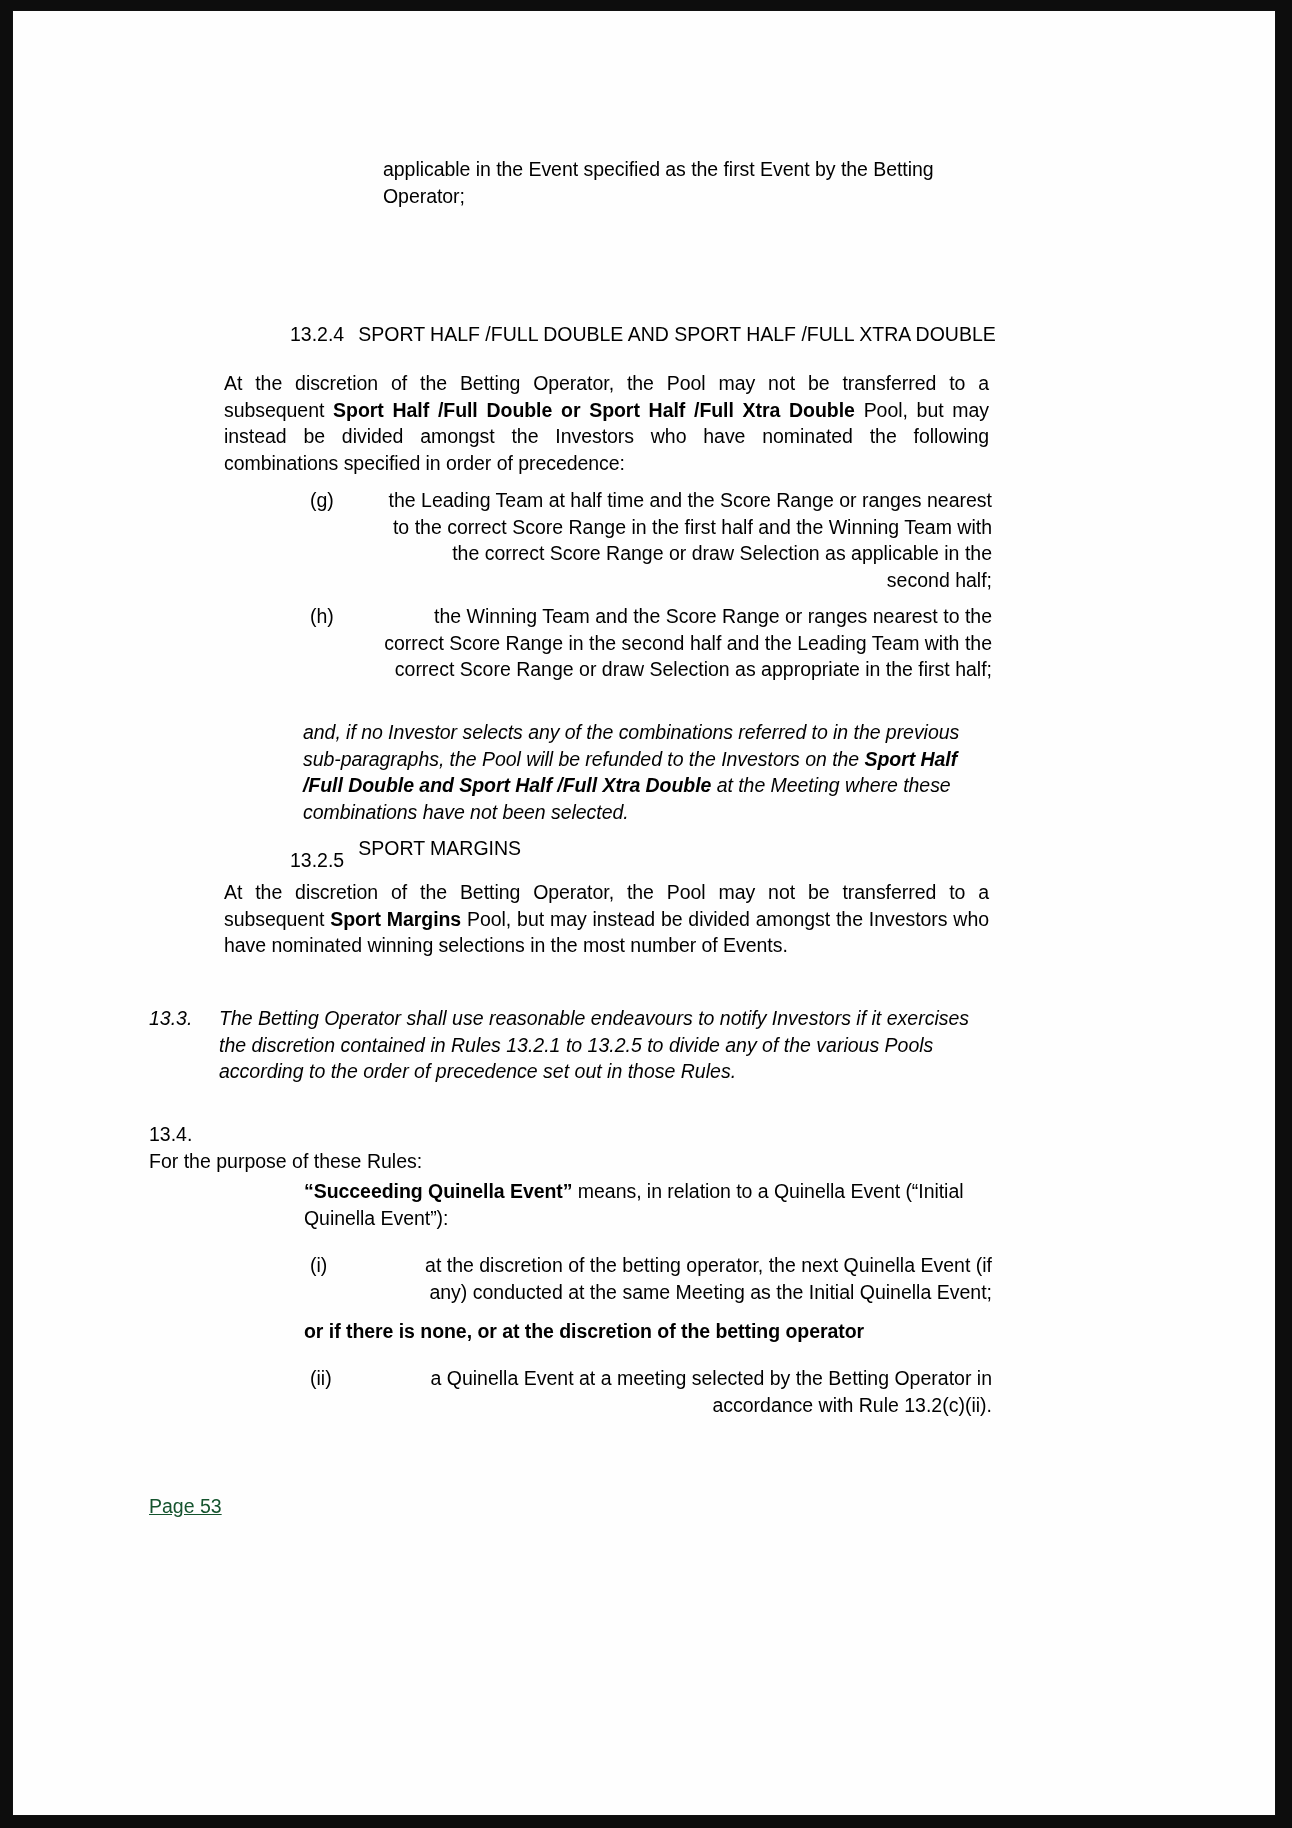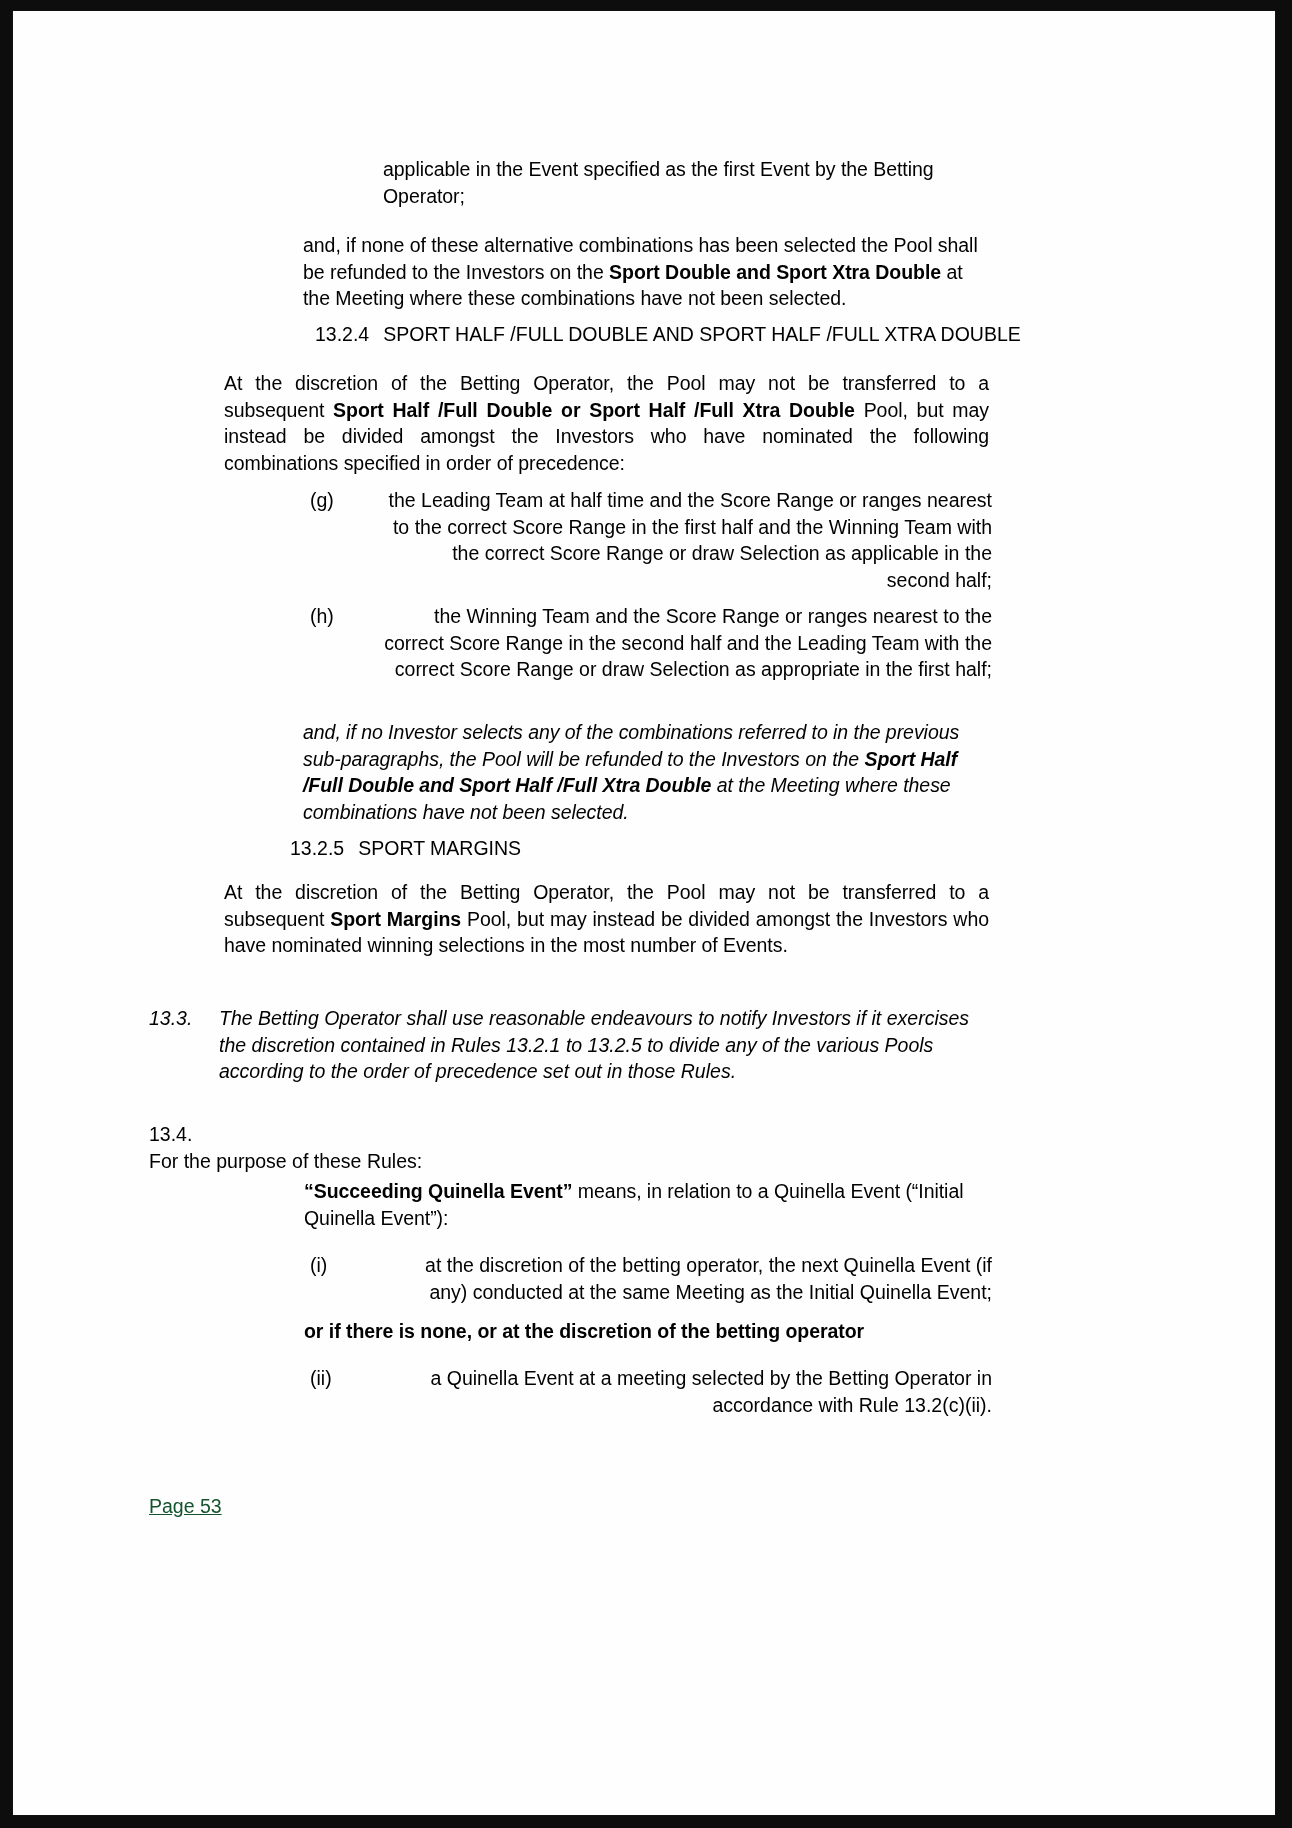--- a/index.html
+++ b/index.html
@@ -115,43 +115,42 @@
 </style>
 </head>
 <body>
 
 <div class="scan-frame">
   <div class="page-sheet">
     <div class="page-body">
 
       <div class="blk left" style="left:370px; top:133px; width:600px;">applicable in the Event specified as the first Event by the Betting Operator;</div>
 
-      <div class="blk left" style="left:290px; top:209px; width:690px;"><span>and, if none of these alternative combinations has been selected the Pool shall be refunded to the Investors on the </span><b>Sport Double and Sport Xtra Double</b><span> at the Meeting where these combinations have not been selected.</span></div>
 
       <div class="subhead" style="left:277px; top:298px;">
-        <span class="subhead-num" style="margin-right:14px;margin-left:25px;">13.2.4</span>
+        <span class="subhead-num" style="margin-right:14px;">13.2.4</span>
         <span class="subhead-title">SPORT HALF /FULL DOUBLE AND SPORT HALF /FULL XTRA DOUBLE</span>
       </div>
 
       <div class="blk just" style="left:211px; top:347px; width:765px;"><span>At the discretion of the Betting Operator, the Pool may not be transferred to a subsequent </span><b>Sport Half /Full Double or Sport Half /Full Xtra Double</b><span> Pool, but may instead be divided amongst the Investors who have nominated the following combinations specified in order of precedence:</span></div>
 
       <div class="item-row" style="left:297px; top:464px; width:682px;">
         <span class="item-marker" style="width:74px;">(g)</span>
         <span class="item-text">the Leading Team at half time and the Score Range or ranges nearest to the correct Score Range in the first half and the Winning Team with the correct Score Range or draw Selection as applicable in the second half;</span>
       </div>
 
       <div class="item-row" style="left:297px; top:580px; width:682px;">
         <span class="item-marker" style="width:74px;">(h)</span>
         <span class="item-text">the Winning Team and the Score Range or ranges nearest to the correct Score Range in the second half and the Leading Team with the correct Score Range or draw Selection as appropriate in the first half;</span>
       </div>
 
       <div class="blk left" style="left:290px; top:696px; width:690px;font-style:italic;"><span>and, if no Investor selects any of the combinations referred to in the previous sub-paragraphs, the Pool will be refunded to the Investors on the </span><b>Sport Half /Full Double and Sport Half /Full Xtra Double</b><span> at the Meeting where these combinations have not been selected.</span></div>
 
       <div class="subhead" style="left:277px; top:812px;">
-        <span class="subhead-num" style="margin-right:14px;">13.2.5</span>
+        <span class="subhead-num" style="margin-right:14px;margin-top:12px;">13.2.5</span>
         <span class="subhead-title">SPORT MARGINS</span>
       </div>
 
       <div class="blk just" style="left:211px; top:856px; width:765px;"><span>At the discretion of the Betting Operator, the Pool may not be transferred to a subsequent </span><b>Sport Margins</b><span> Pool, but may instead be divided amongst the Investors who have nominated winning selections in the most number of Events.</span></div>
 
       <div class="rule-row" style="left:136px; top:982px; width:840px;font-style:italic;">
         <span class="rule-num" style="width:70px;">13.3.</span>
         <span class="rule-text">The Betting Operator shall use reasonable endeavours to notify Investors if it exercises the discretion contained in Rules 13.2.1 to 13.2.5 to divide any of the various Pools according to the order of precedence set out in those Rules.</span>
       </div>
 

